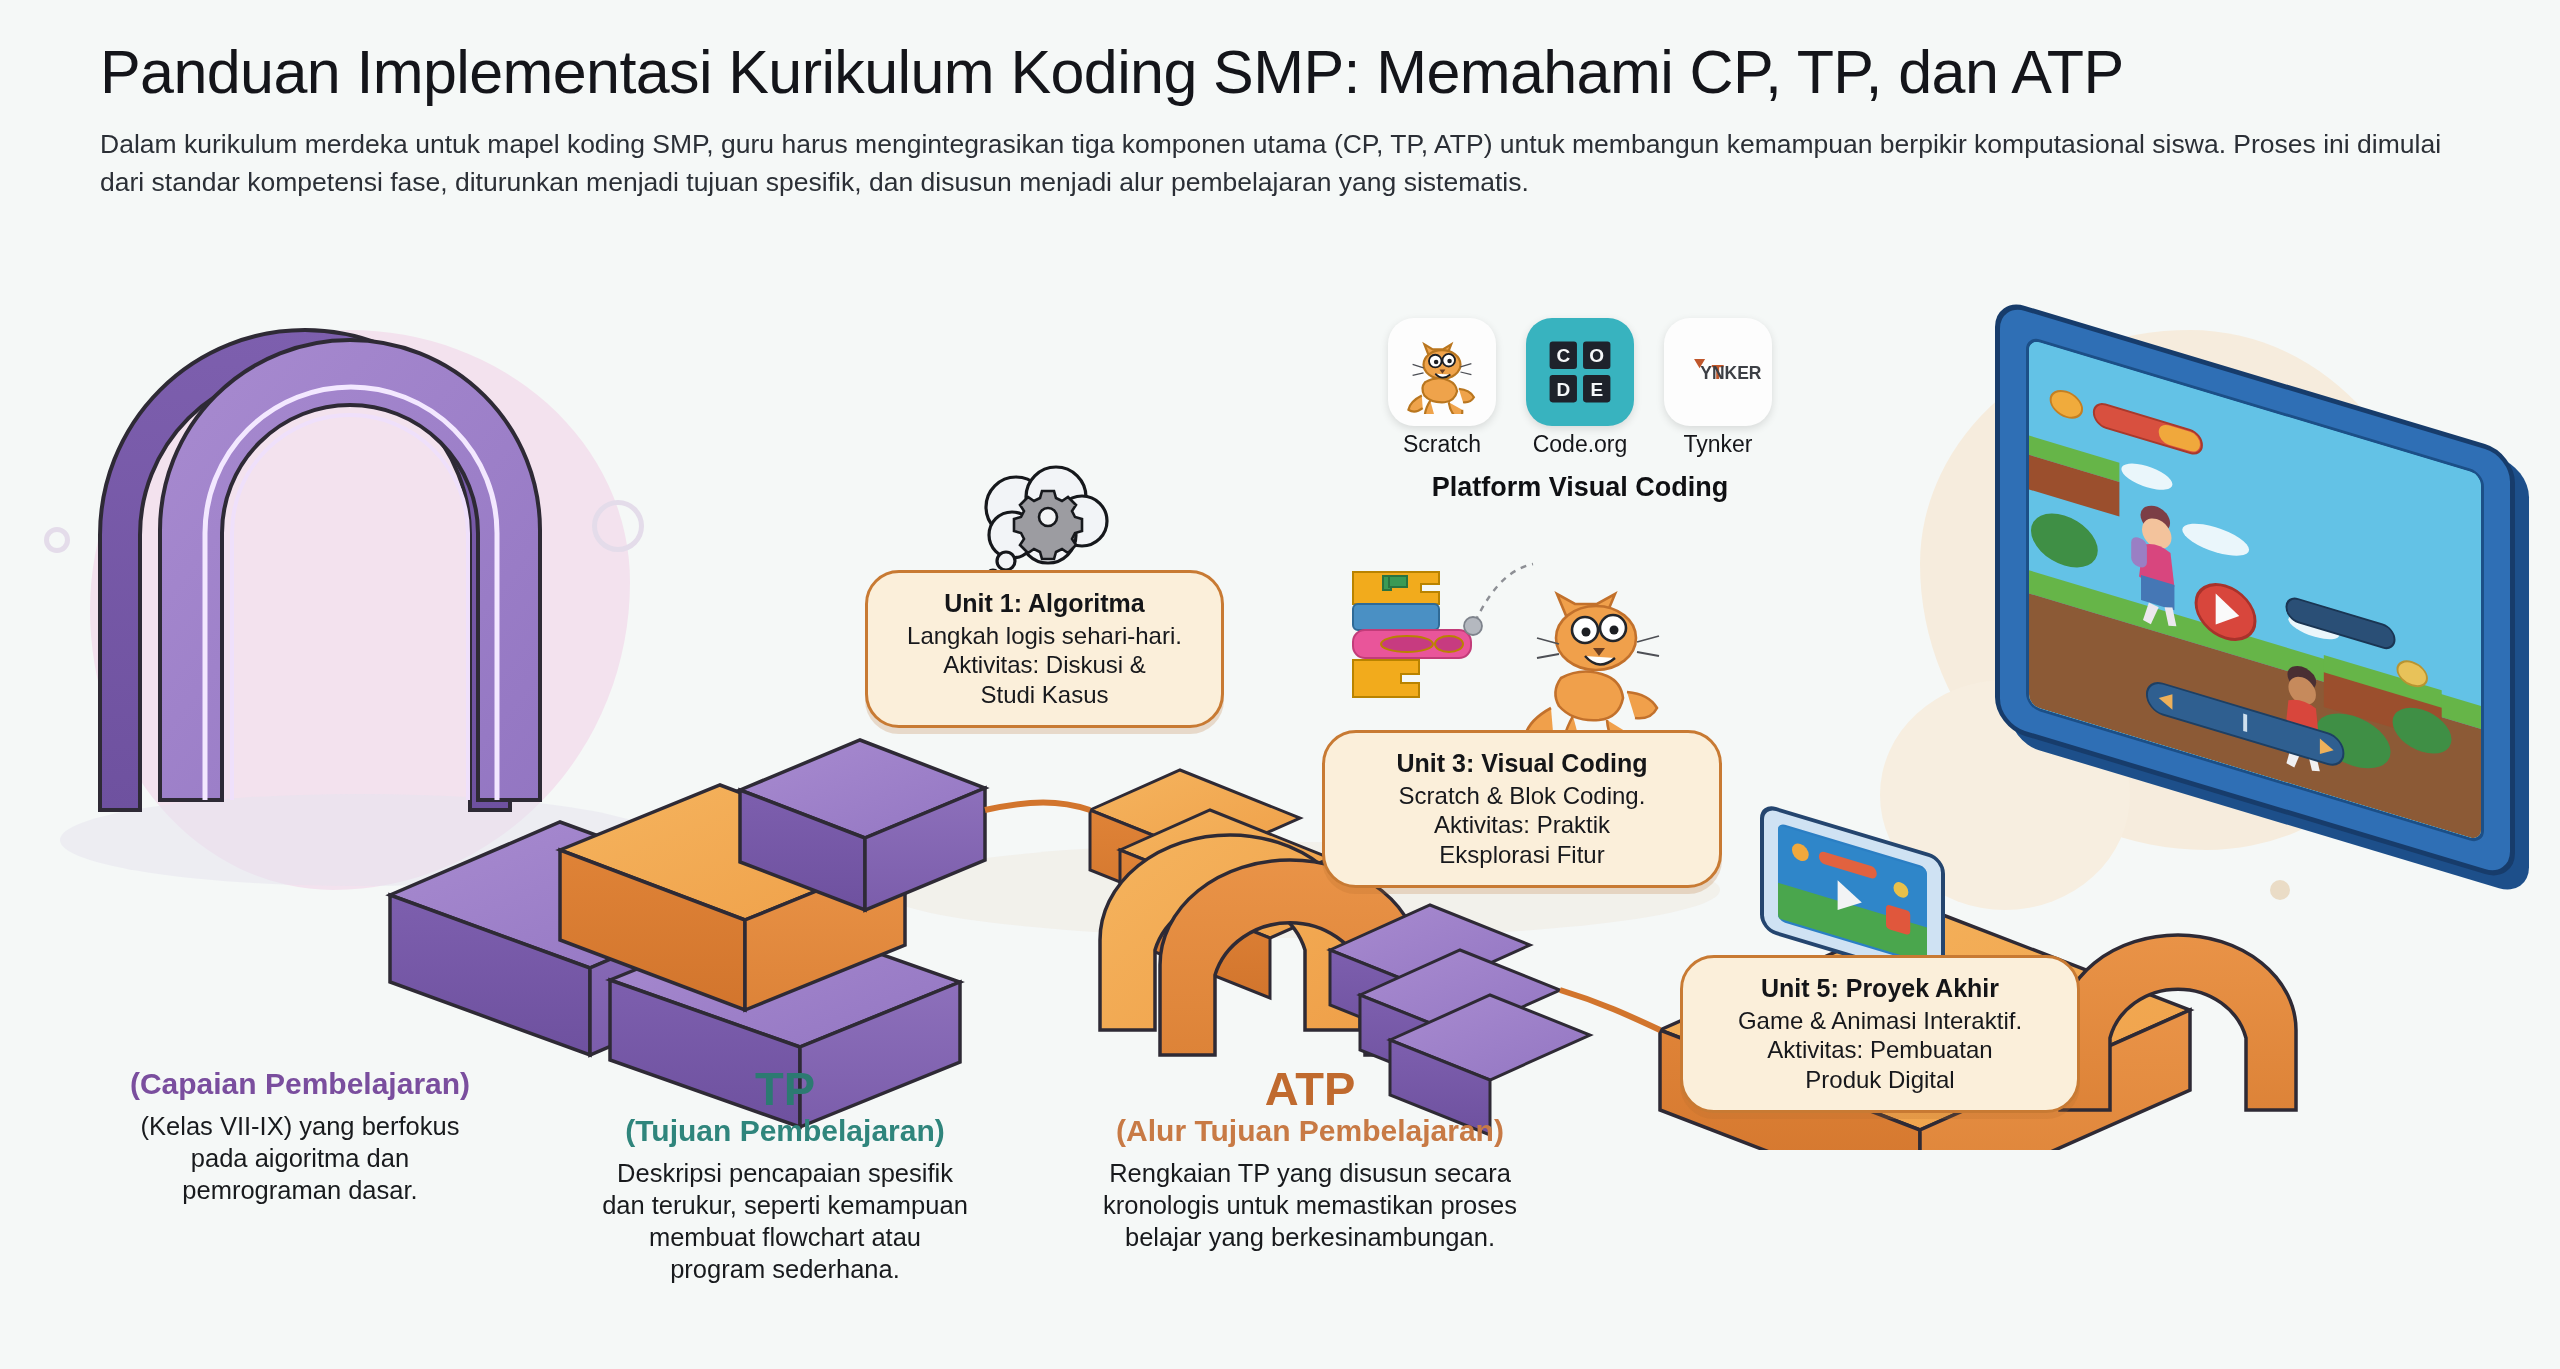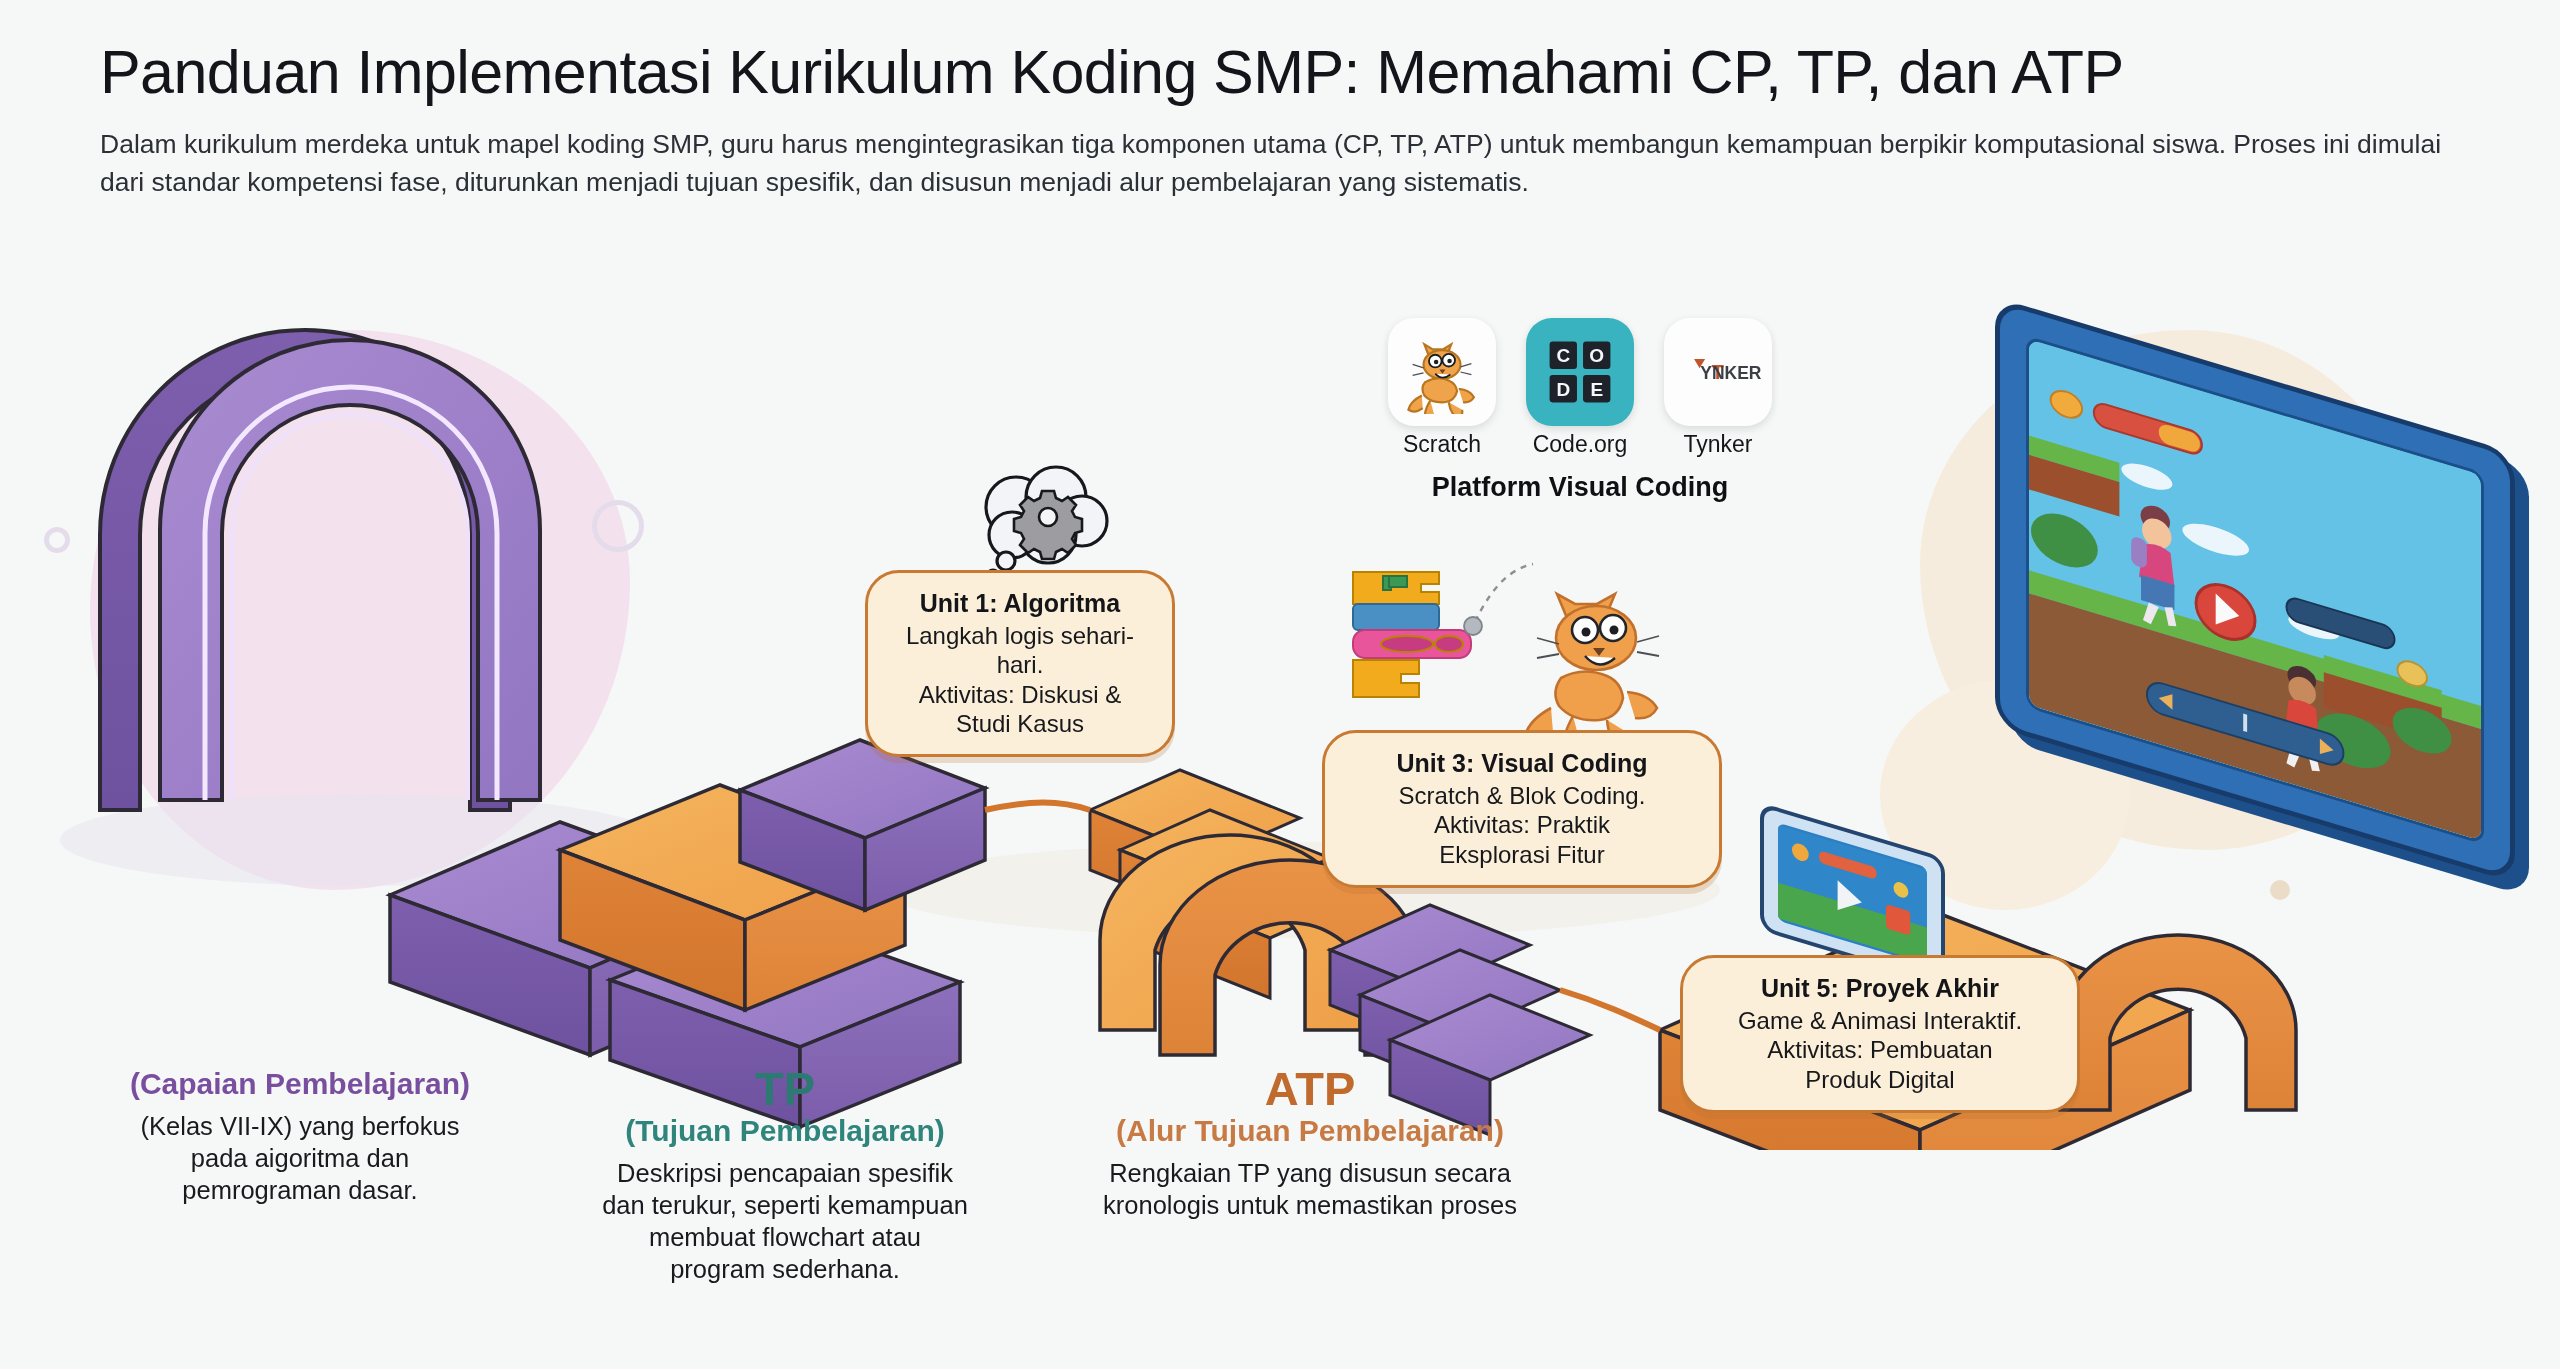--- a/index.html
+++ b/index.html
@@ -234,21 +234,21 @@
       <circle cx="52" cy="80" r="23"></circle>
       <circle cx="46" cy="106" r="9"></circle>
         <circle cx="33" cy="121" r="6"></circle>
     </g>
     <g transform="translate(88,62)" fill="#9c9ca1" stroke="#16181c" stroke-width="2.6">
       <path d="M-6,-26 h12 l2,7 6,3 6,-4 8,8 -4,6 3,6 7,2 v12 l-7,2 -3,6 4,6 -8,8 -6,-4 -6,3 -2,7 h-12 l-2,-7 -6,-3 -6,4 -8,-8 4,-6 -3,-6 -7,-2 v-12 l7,-2 3,-6 -4,-6 8,-8 6,4 6,-3 z"></path>
       <circle cx="0" cy="0" r="9" fill="#f4f5f6"></circle>
     </g>
   </svg>
 
-  <div class="card" style="left:865px; top:570px; width:310px;">
+  <div class="card" style="left:865px; top:570px; width:359px;">
     <div class="card-title">Unit 1: Algoritma</div>
     <div class="card-body">Langkah logis sehari-hari.</div>
     <div class="card-body">Aktivitas: Diskusi &amp;</div>
     <div class="card-body">Studi Kasus</div>
   </div>
 
   <svg class="cat-group" viewBox="0 0 380 220">
 
     <g stroke="#b98300" stroke-width="2">
       <path d="M8,12 h86 v12 h-18 v8 h18 v12 h-86 z" fill="#f2ab1c"></path>
@@ -468,18 +468,19 @@
         <div>program sederhana.</div>
       </div>
     </div>
 
     <div class="leg leg-atp">
       <div class="leg-abbr" style="color:#c06a2e">ATP</div>
       <div class="leg-full" style="color:#c87a45">(Alur Tujuan Pembelajaran)</div>
       <div class="leg-desc">
         <div>Rengkaian TP yang disusun secara</div>
         <div>kronologis untuk memastikan proses</div>
+        <div>belajar yang berkesinambungan.</div>
       </div>
     </div>
 
   </div>
 
 </div>
 
 </body></html>

